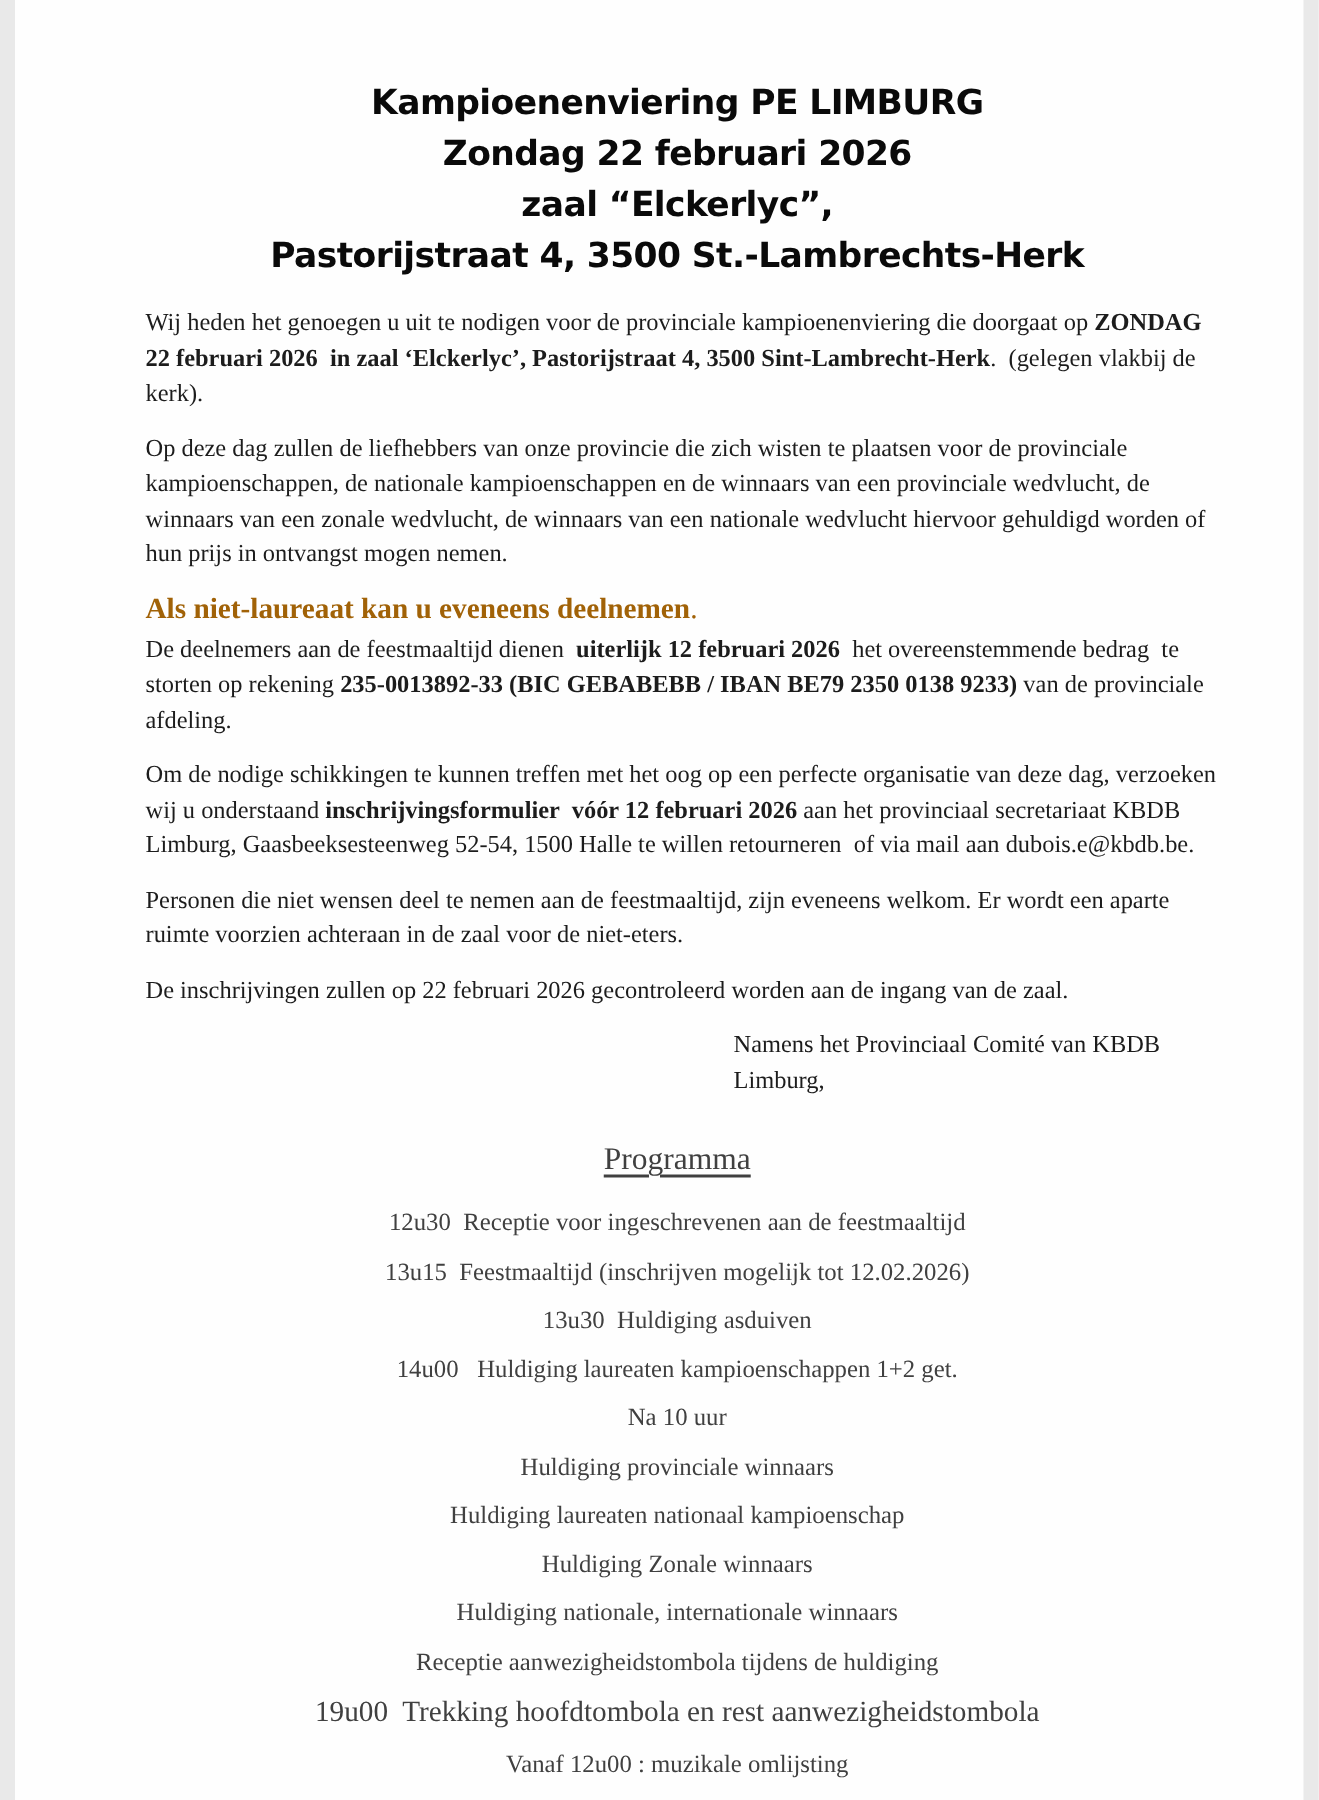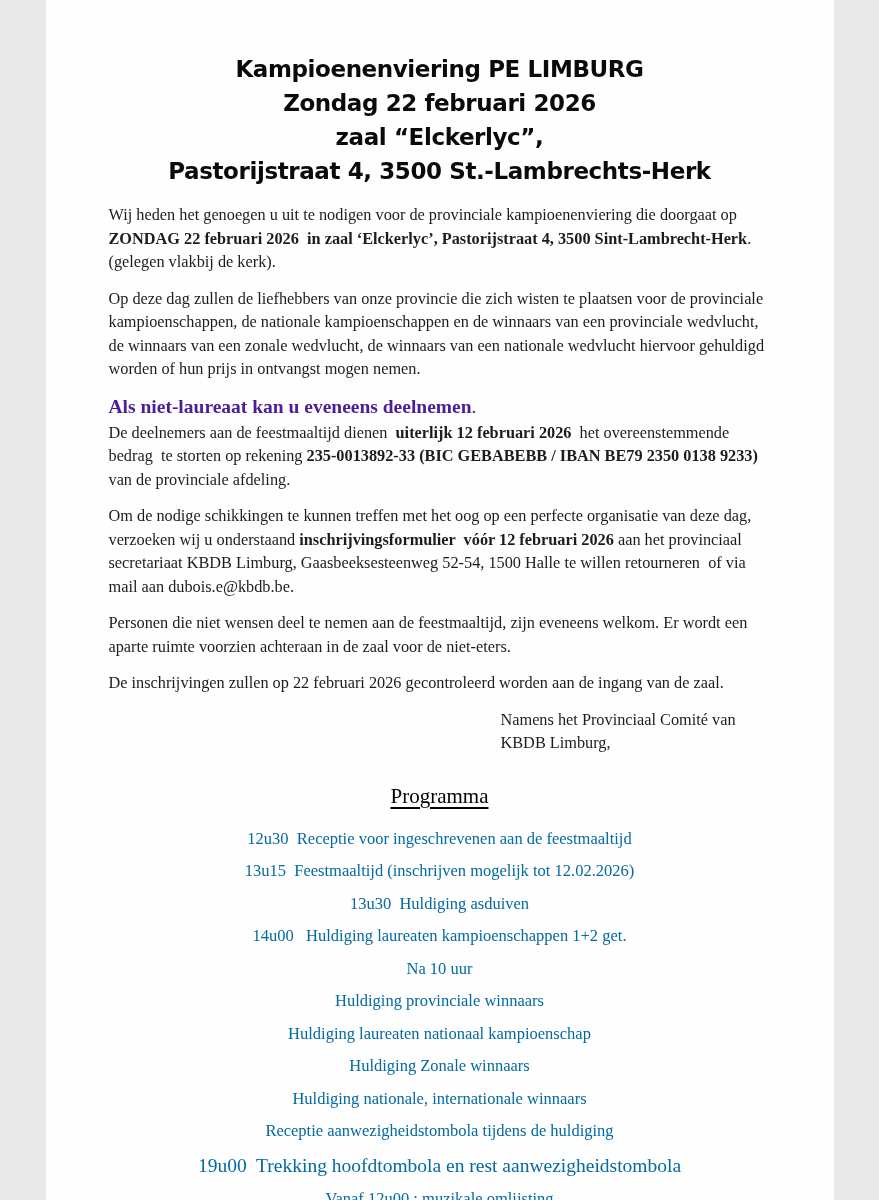--- a/index.html
+++ b/index.html
@@ -1,25 +1,26 @@
 <!DOCTYPE html>
 <html><head>
 <meta charset="utf-8">
 <style>
   html, body { margin: 0; padding: 0; background: #e9e9e9; }
   .page {
     position: relative;
-    width: 788px;
+    width: 859px;
     height: 1200px;
     margin: 0 auto;
     background: #fefefe;
     color: #1c1c1c;
     font-family: "Liberation Serif", serif;
     overflow: hidden;
     box-sizing: border-box;
+    padding-left: 24px;
   }
   
   .title-block {
     padding-top: 52px;
     text-align: center;
     font-family: "DejaVu Sans", sans-serif;
     font-weight: 700;
     font-size: 23px;
     line-height: 34px;
     letter-spacing: -0.4px;
@@ -30,50 +31,50 @@
     padding: 15px 57px 0 63px;
     font-size: 16.3px;
     line-height: 23.5px;
   }
   .letter-body p { margin: 0 0 13px 0; }
   .heading-line {
     font-size: 19.5px;
     line-height: 26px;
     margin: 0;
     font-weight: normal;
-    color: #4c1d95;
+    color: #a16207;
   }
   .after-heading { margin-top: 1px !important; }
   .signoff {
     margin: 0;
     margin-left: 392px !important;
   }
   
   .programme { margin-top: 29px; text-align: center; }
   .programme-title {
     margin: 0 0 20px 0;
     font-weight: normal;
     font-size: 21px;
-    color: #000000;
+    color: #404040;
     display: inline-block;
     text-decoration: underline;
     text-decoration-thickness: 1.5px;
     text-underline-offset: 4px;
   }
   .programme-title-wrap { text-align: center; }
   .programme-list {
     list-style: none;
     margin: 0;
     padding: 0;
   }
   .programme-list li {
     font-size: 16.5px;
     line-height: 20px;
     margin-bottom: 12.5px;
-    color: #0369a1;
+    color: #404040;
   }
   .programme-list li.pg-large {
     font-size: 19.5px;
     line-height: 23px;
   }
 </style>
 </head>
 <body>
 
 <div class="page">

